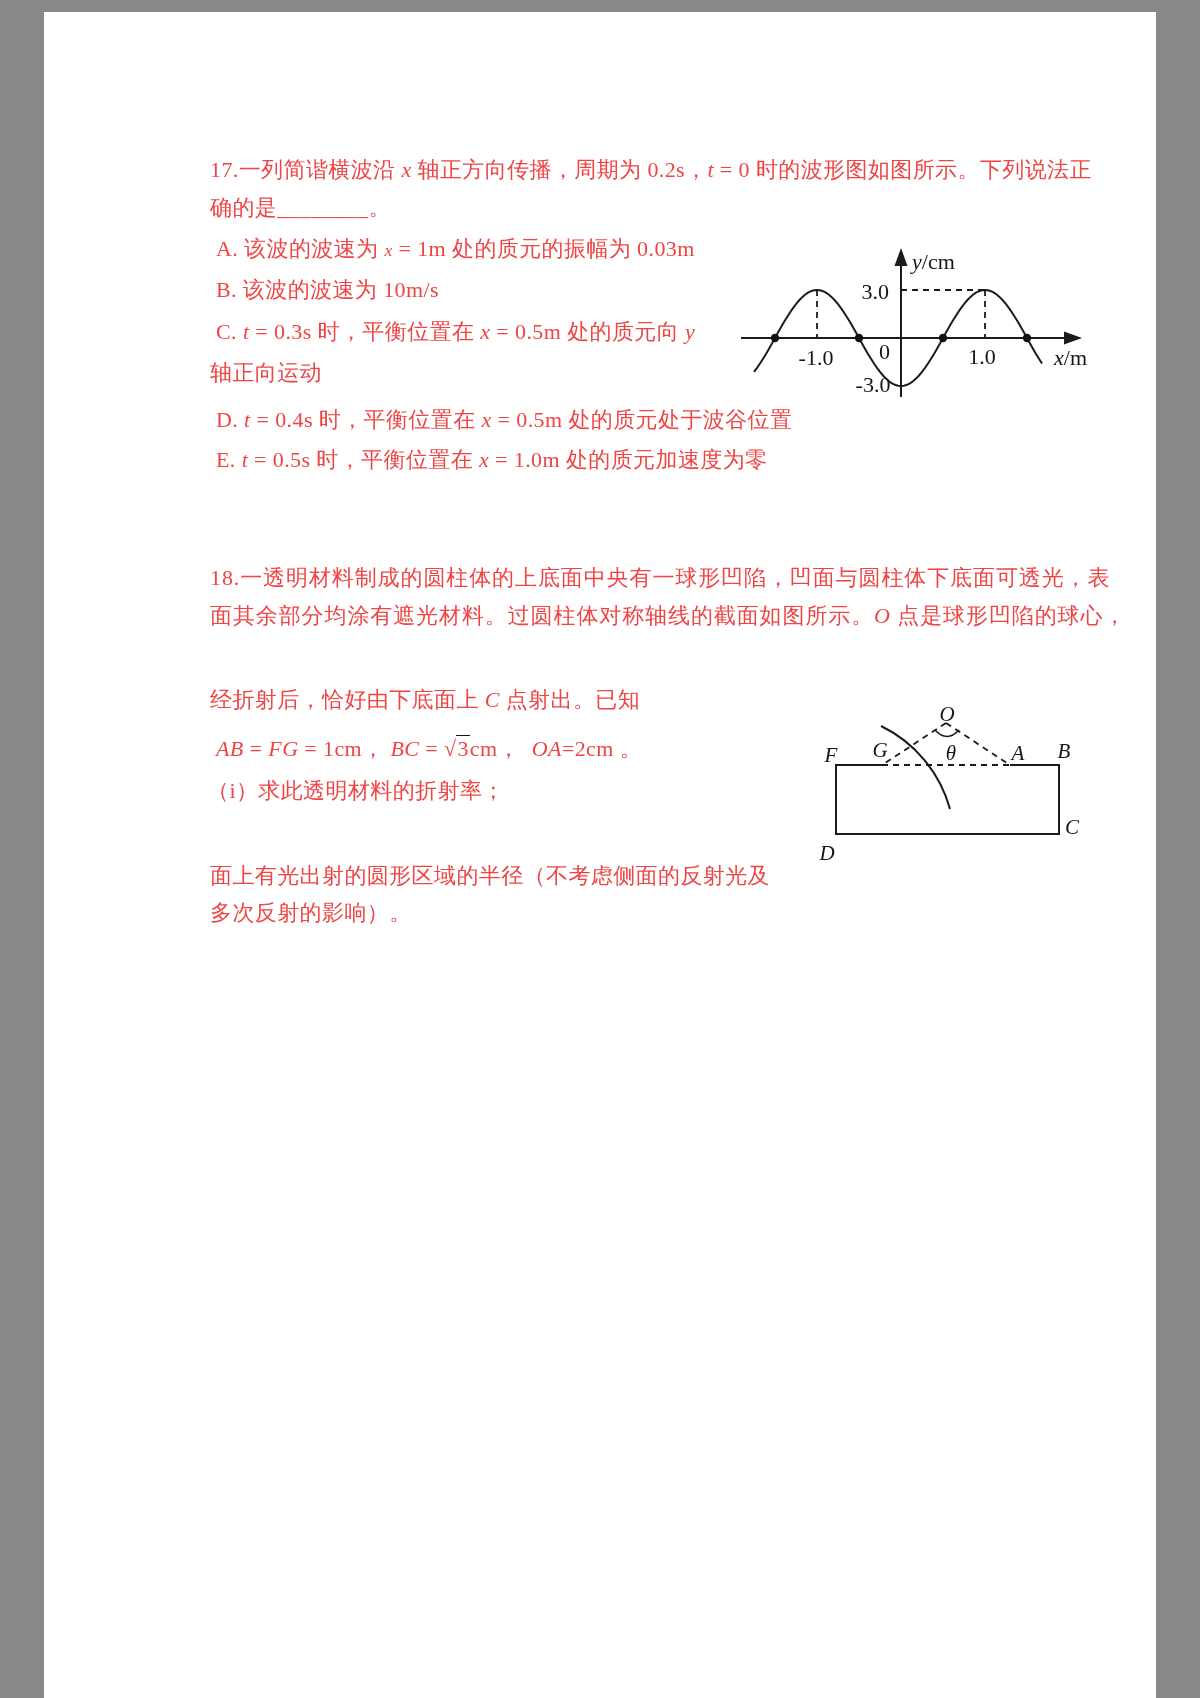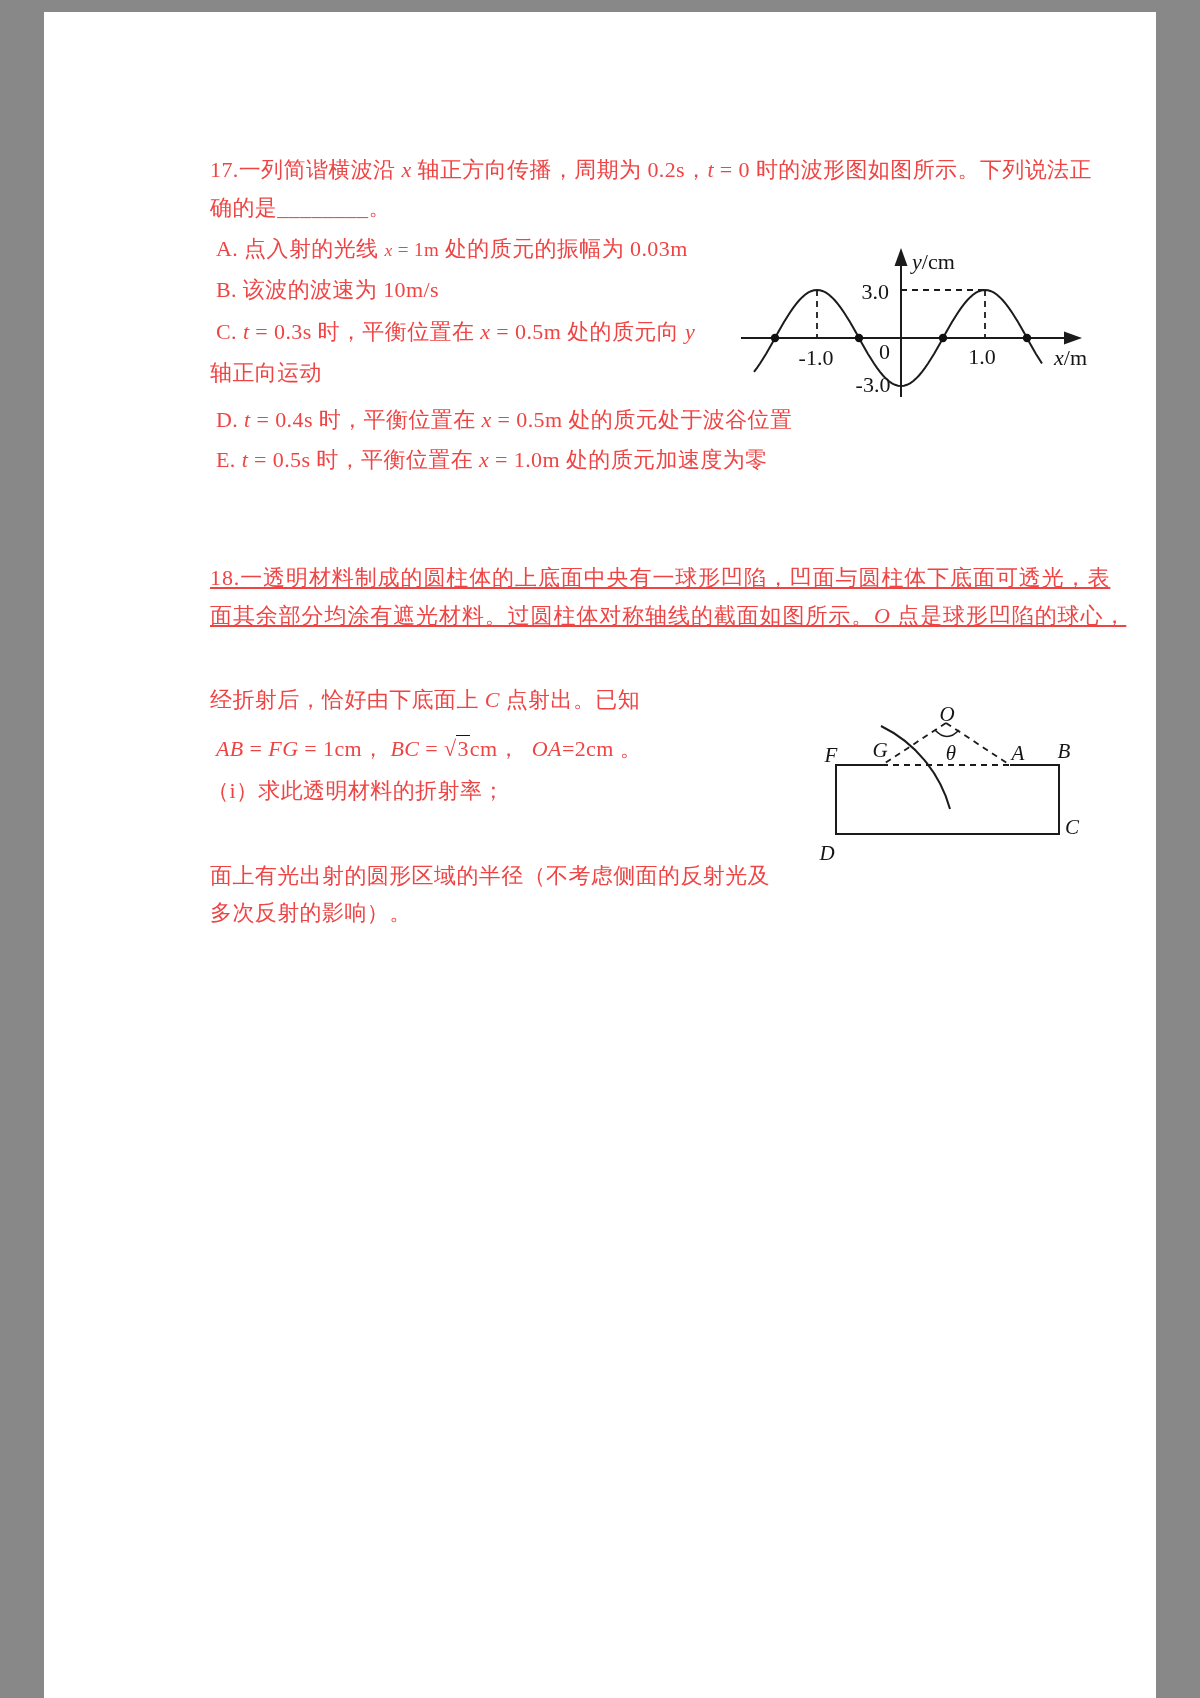--- a/index.html
+++ b/index.html
@@ -2,40 +2,40 @@
 <html><head>
 <meta charset="utf-8">
 <style>
   html,body{margin:0;padding:0;background:#888;}
   .page{
     position:relative;width:1112px;height:1698px;background:#ffffff;
     font-family:"Liberation Serif","DejaVu Serif",serif;color:#ef4444;
     overflow:hidden;margin:12px auto;
   }
   .ln{position:absolute;font-size:22px;line-height:30px;white-space:pre;letter-spacing:.4px;}
-  .ln-wide{letter-spacing:.9px;text-decoration:underline;}
+  .ln-wide{letter-spacing:.9px;}
   .s-i{font-style:italic;}
-  .s-sm{font-size:19px;}
+  .s-sm{font-size:22px;}
   .s-smi{font-size:17.5px;font-style:italic;}
   .s-radn{border-top:1.6px solid #151515;padding:0 1px;}
   svg{position:absolute;}
   svg text{font-family:"Liberation Serif","DejaVu Serif",serif;fill:#151515;font-size:22px;}
   svg text.it, svg tspan.it{font-style:italic;}
   svg text.fig18t{font-size:21px;font-style:italic;}
   .stroke{stroke:#1b1b1b;stroke-width:2;fill:none;}
   .dash{stroke:#1b1b1b;stroke-width:1.8;fill:none;stroke-dasharray:6 5;}
 </style>
 </head>
 <body>
 
 <div class="page">
 
   <div class="ln" style="top:143px;left:166px;"><span>17.一列简谐横波沿 </span><span class="s-i">x</span><span> 轴正方向传播，周期为 0.2s，</span><span class="s-i">t</span><span> = 0 时的波形图如图所示。下列说法正</span></div>
   <div class="ln" style="top:181px;left:166px;"><span>确的是________。</span></div>
-  <div class="ln" style="top:222px;left:172px;"><span>A. 点入射的光线 </span><span class="s-smi">x</span><span class="s-sm"> = 1m</span><span> 处的质元的振幅为 0.03m</span></div>
+  <div class="ln" style="top:222px;left:172px;"><span>A. 该波的波速为 </span><span class="s-smi">x</span><span class="s-sm"> = 1m</span><span> 处的质元的振幅为 0.03m</span></div>
   <div class="ln" style="top:263px;left:172px;"><span>B. 该波的波速为 10m/s</span></div>
   <div class="ln" style="top:305px;left:172px;"><span>C. </span><span class="s-i">t</span><span> = 0.3s 时，平衡位置在 </span><span class="s-i">x</span><span> = 0.5m 处的质元向 </span><span class="s-i">y</span></div>
   <div class="ln" style="top:346px;left:166px;"><span>轴正向运动</span></div>
   <div class="ln" style="top:393px;left:172px;"><span>D. </span><span class="s-i">t</span><span> = 0.4s 时，平衡位置在 </span><span class="s-i">x</span><span> = 0.5m 处的质元处于波谷位置</span></div>
   <div class="ln" style="top:433px;left:172px;"><span>E. </span><span class="s-i">t</span><span> = 0.5s 时，平衡位置在 </span><span class="s-i">x</span><span> = 1.0m 处的质元加速度为零</span></div>
 
   <div class="ln ln-wide" style="top:551px;left:166px;"><span>18.一透明材料制成的圆柱体的上底面中央有一球形凹陷，凹面与圆柱体下底面可透光，表</span></div>
   <div class="ln ln-wide" style="top:589px;left:166px;"><span>面其余部分均涂有遮光材料。过圆柱体对称轴线的截面如图所示。</span><span class="s-i">O</span><span> 点是球形凹陷的球心，</span></div>
   <div class="ln" style="top:673px;left:166px;"><span>经折射后，恰好由下底面上 </span><span class="s-i">C</span><span> 点射出。已知</span></div>
   <div class="ln" style="top:722px;left:172px;"><span class="s-i">AB</span><span> = </span><span class="s-i">FG</span><span> = 1cm， </span><span class="s-i">BC</span><span> = </span><span>√</span><span class="s-radn">3</span><span>cm，  </span><span class="s-i">OA</span><span>=2cm 。</span></div>

